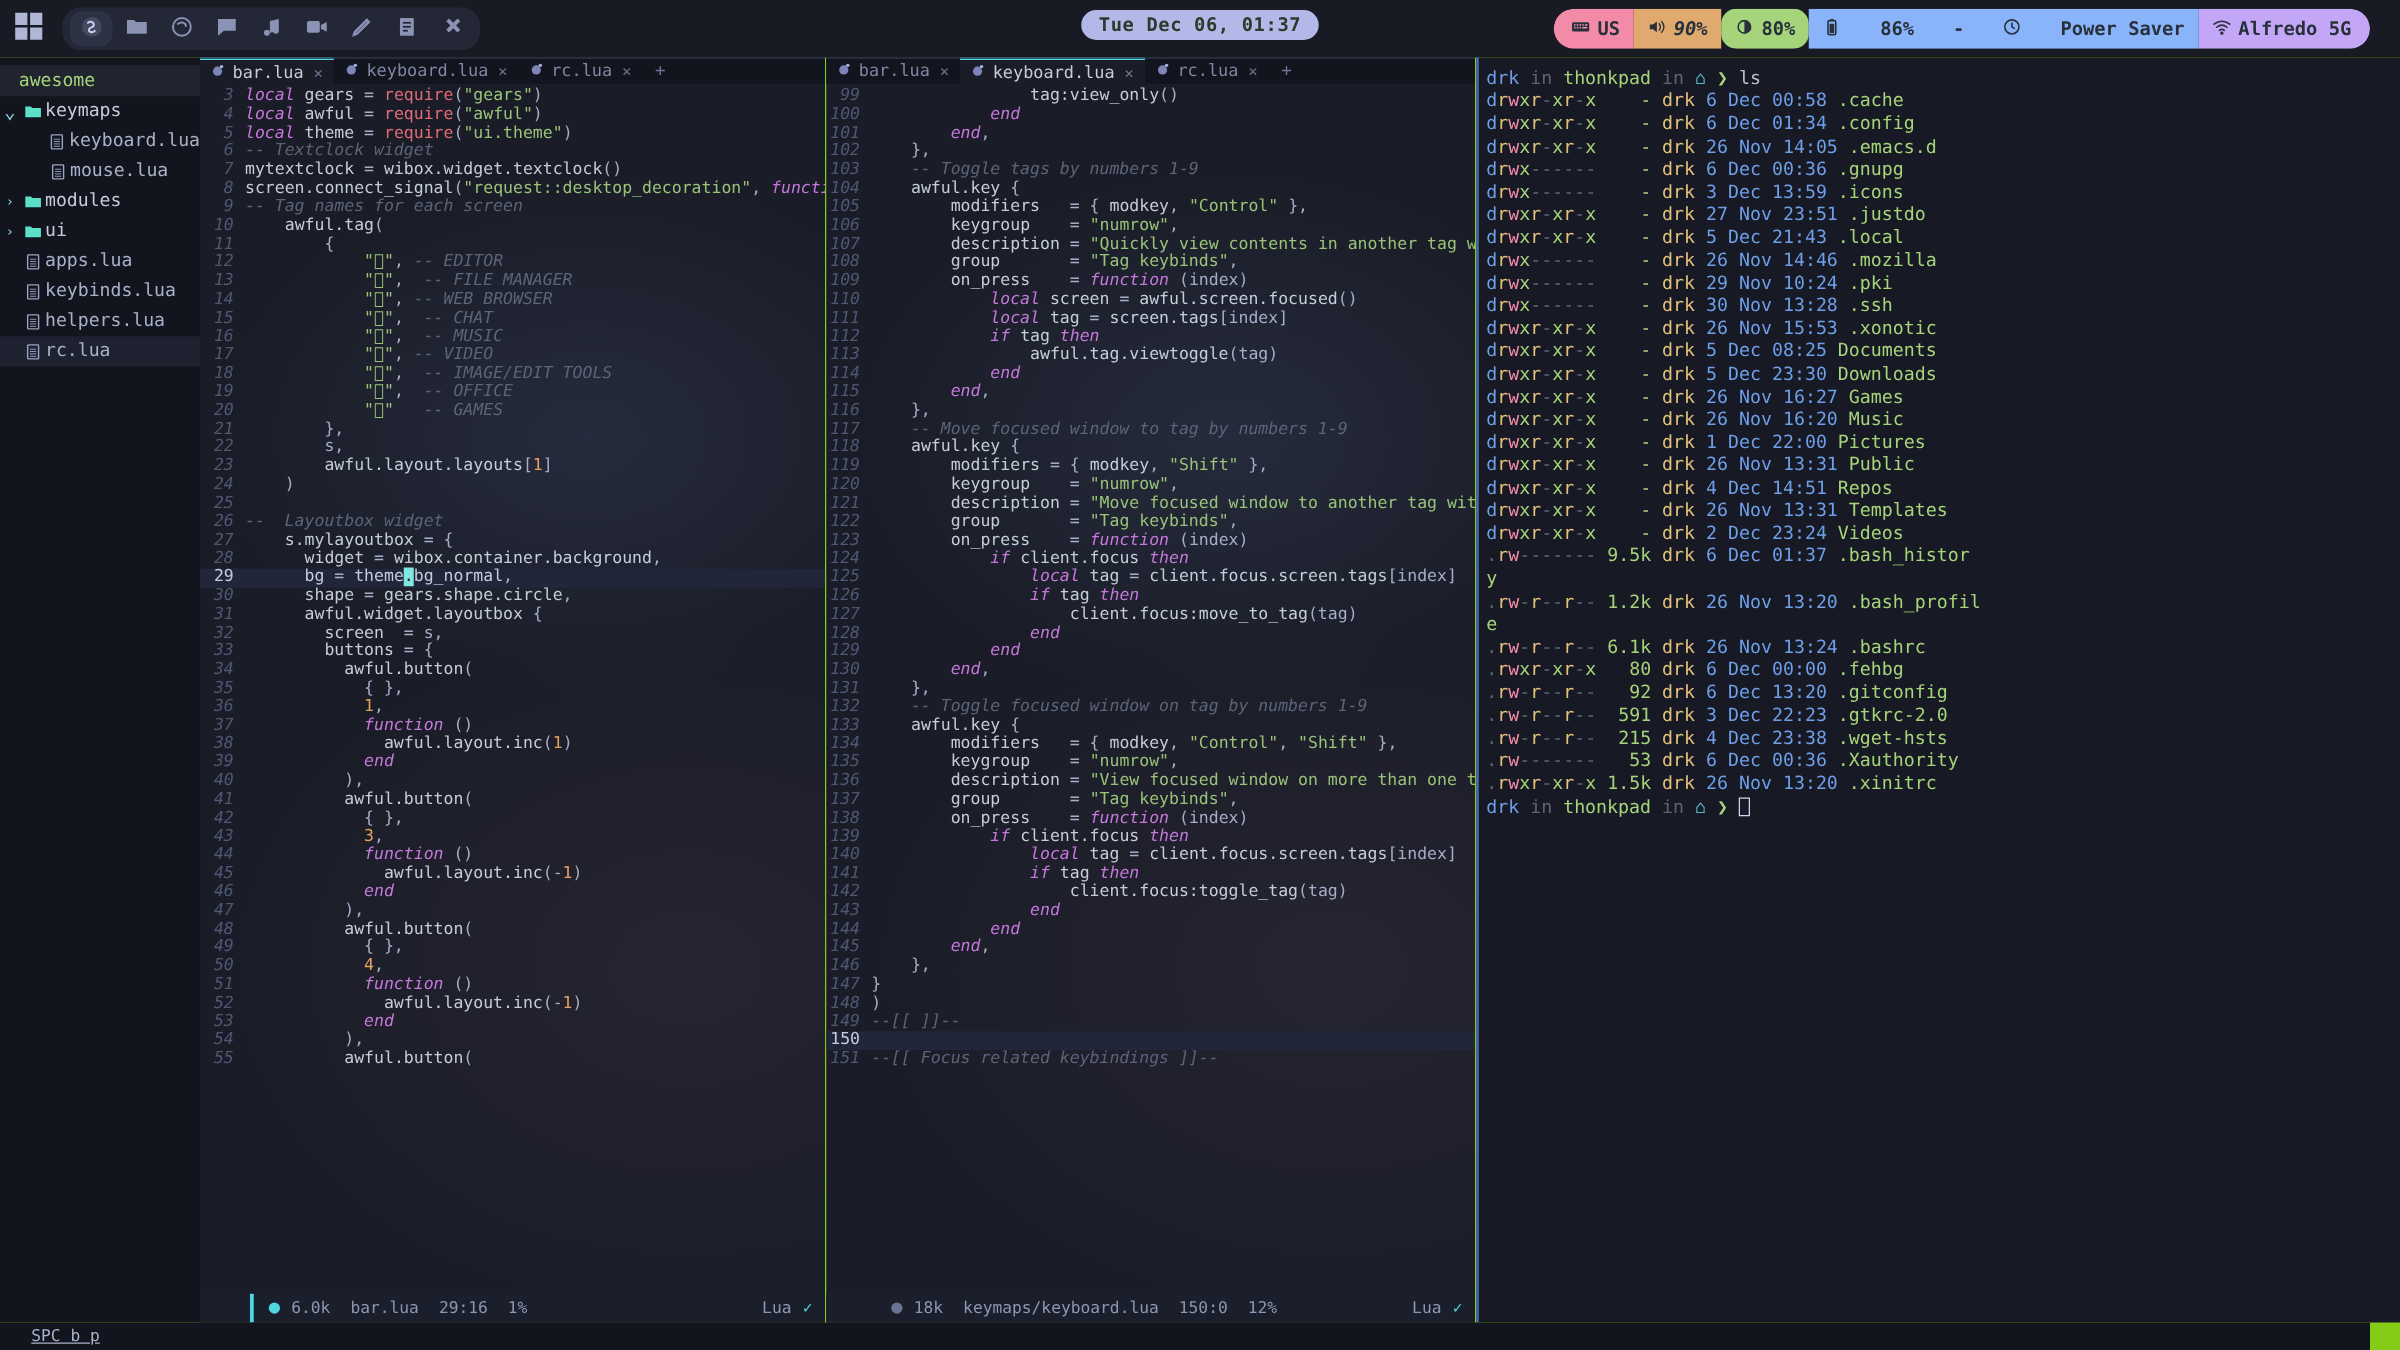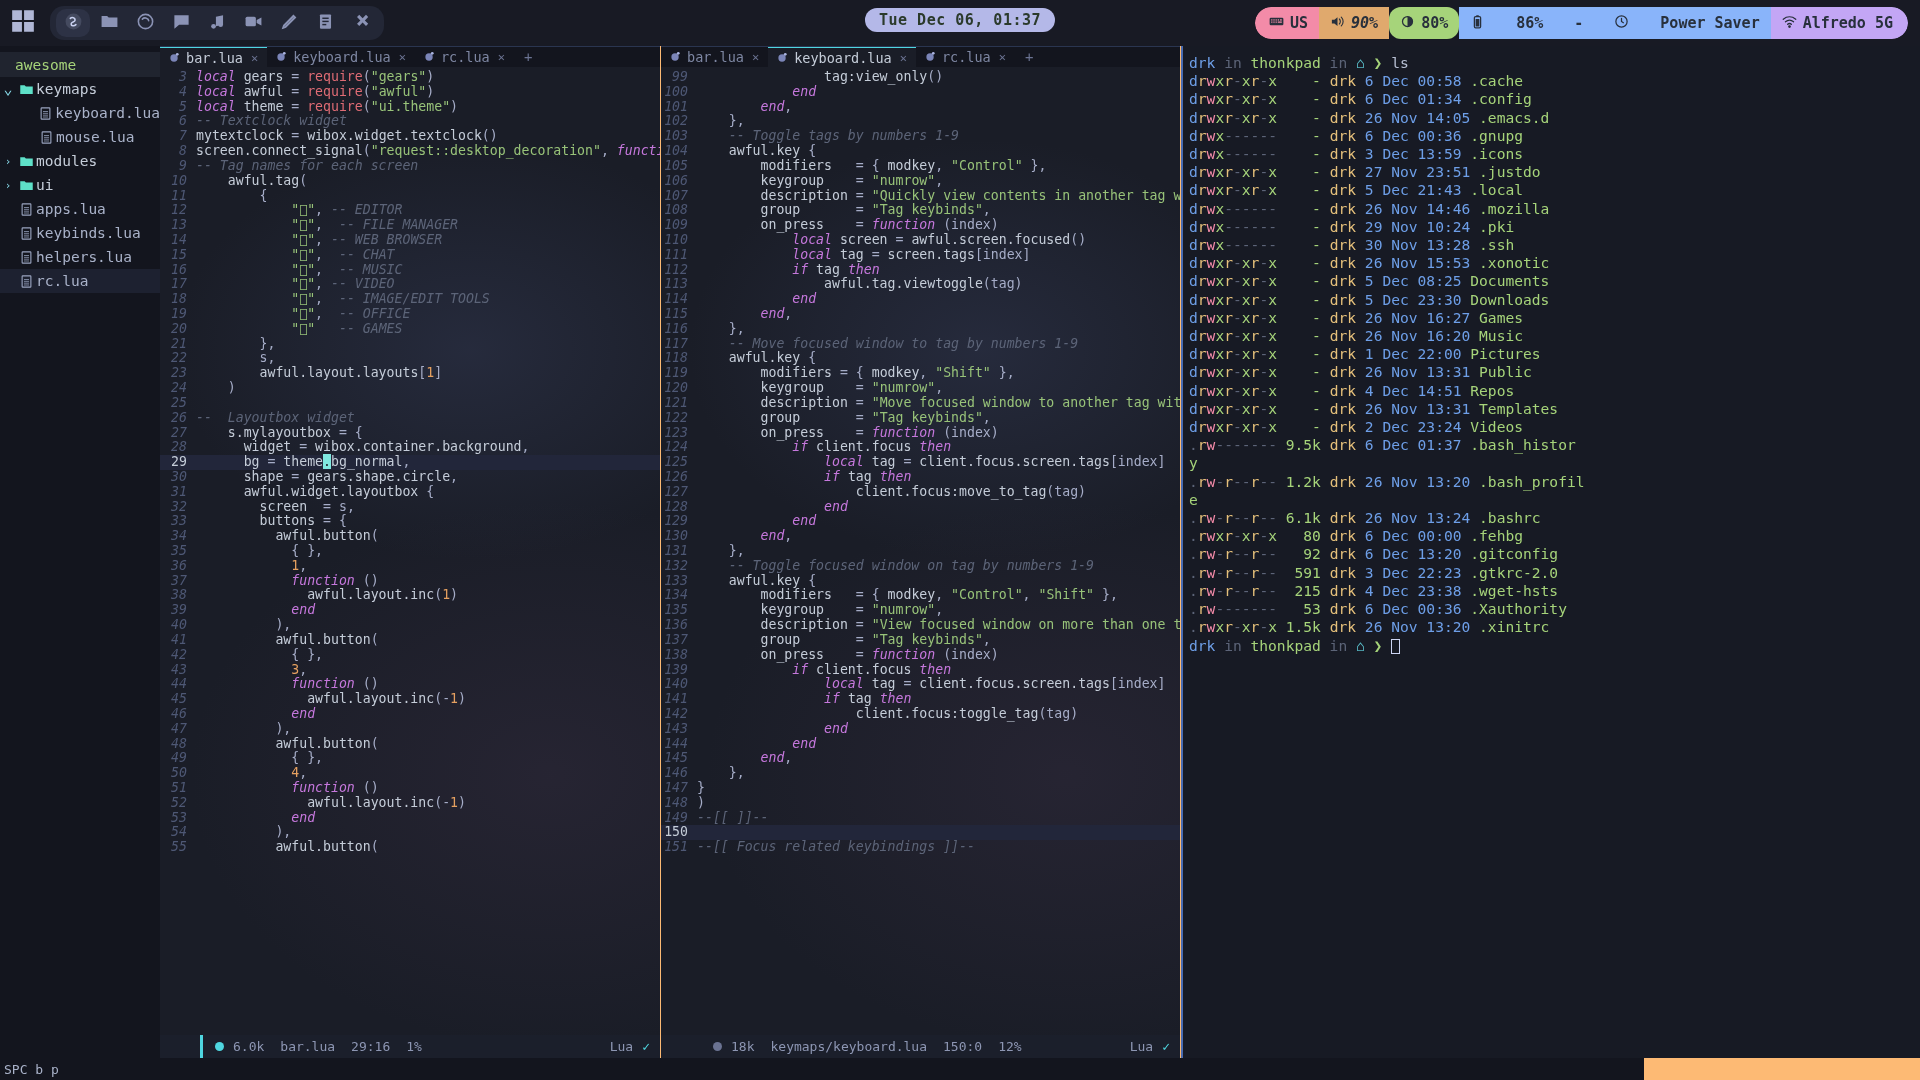--- a/index.html
+++ b/index.html
@@ -1,39 +1,39 @@
 <!DOCTYPE html>
 <html><head>
 <meta charset="utf-8">
 <style>
   * { box-sizing: border-box; margin:0; padding:0; }
   html,body { width:1920px; height:1080px; overflow:hidden; background:#12141c; }
   body {
     font-family:"DejaVu Sans Mono","Liberation Mono",monospace;
     font-size:15px; color:#c5cdd9;
   }
-  .screen { position:relative; width:1920px; height:1080px; background:#fdba74; }
+  .screen { position:relative; width:1920px; height:1080px; background:#84cc16; }
 
   
   .topbar { position:absolute; left:0; top:0; width:1920px; height:46px;
             background:#181a24; display:flex; align-items:center; }
   .launcher { width:46px; height:46px; display:flex; align-items:center; justify-content:center; }
   .launcher svg { width:26px; height:26px; }
   .taglist { display:flex; align-items:center; gap:2px; background:#232736;
              border-radius:14px; padding:3px 6px; margin-left:4px; height:34px; }
   .tagitem { width:34px; height:28px; display:flex; align-items:center; justify-content:center;
              border-radius:10px; color:#8b93b5; }
   .tagitem.active { background:#2d3245; color:#c9d1f0; }
   .tagitem svg { width:19px; height:19px; }
 
   .clockwrap { position:absolute; left:50%; transform:translateX(-50%); top:8px; }
   .clock { background:#b4b8e8; color:#2b3a2b; border-radius:12px;
            padding:3px 14px; font-size:15px; letter-spacing:.5px; font-weight:bold;}
 
-  .tray { position:absolute; right:12px; top:7px; display:flex; align-items:center;
+  .tray { position:absolute; right:24px; top:7px; display:flex; align-items:center;
           height:32px; border-radius:16px; overflow:hidden; }
   .traycell { display:flex; align-items:center; gap:6px; height:32px; padding:0 11px;
               color:#28303c; font-size:15px; font-weight:bold; white-space:nowrap; }
   .traycell svg { width:15px; height:15px; }
   .tc-kbd { background:#f38ba8; border-radius:16px 0 0 16px; padding-left:14px; }
   .tc-vol { background:#e0a96d;font-style:italic; }
   .tc-bri { background:#a6d47a;border-radius:12px; }
   .tc-bat { background:#89b4fa;gap:31px; }
   .tc-net { background:#c3a6f5; border-radius:0 16px 16px 0; padding-right:15px; }
 
@@ -111,23 +111,23 @@
   .t-dim    { color:#5c6478; }
   .t-white  { color:#b8c0d4; }
   .t-user   { color:#6e9fe8; }
   .t-size   { color:#a6d47a; }
   .t-date   { color:#6e9fe8; }
   .t-name   { color:#a6d47a; }
   .t-cur    { display:inline-block; width:9px; height:15px; border:1.5px solid #cdd6f4;
               vertical-align:-3px; }
 
   
-  .botbar { position:absolute; left:0; bottom:0; width:1644px; height:22px;
+  .botbar { position:absolute; left:0; bottom:0; width:1896px; height:22px;
             background:#13151e; display:flex; align-items:center;
-            font-size:13px; color:#a9b2c9; padding-left:4px; }
+            font-size:13px; color:#a9b2c9; padding-left:25px;text-decoration:underline; }
 
   
   .wall { position:absolute; inset:0; background:
      radial-gradient(ellipse 420px 300px at 62% 30%, rgba(60,68,100,.35), transparent 70%),
      radial-gradient(ellipse 500px 380px at 78% 72%, rgba(70,55,80,.28), transparent 72%);
      pointer-events:none; }
 </style>
 </head>
 <body>
 

